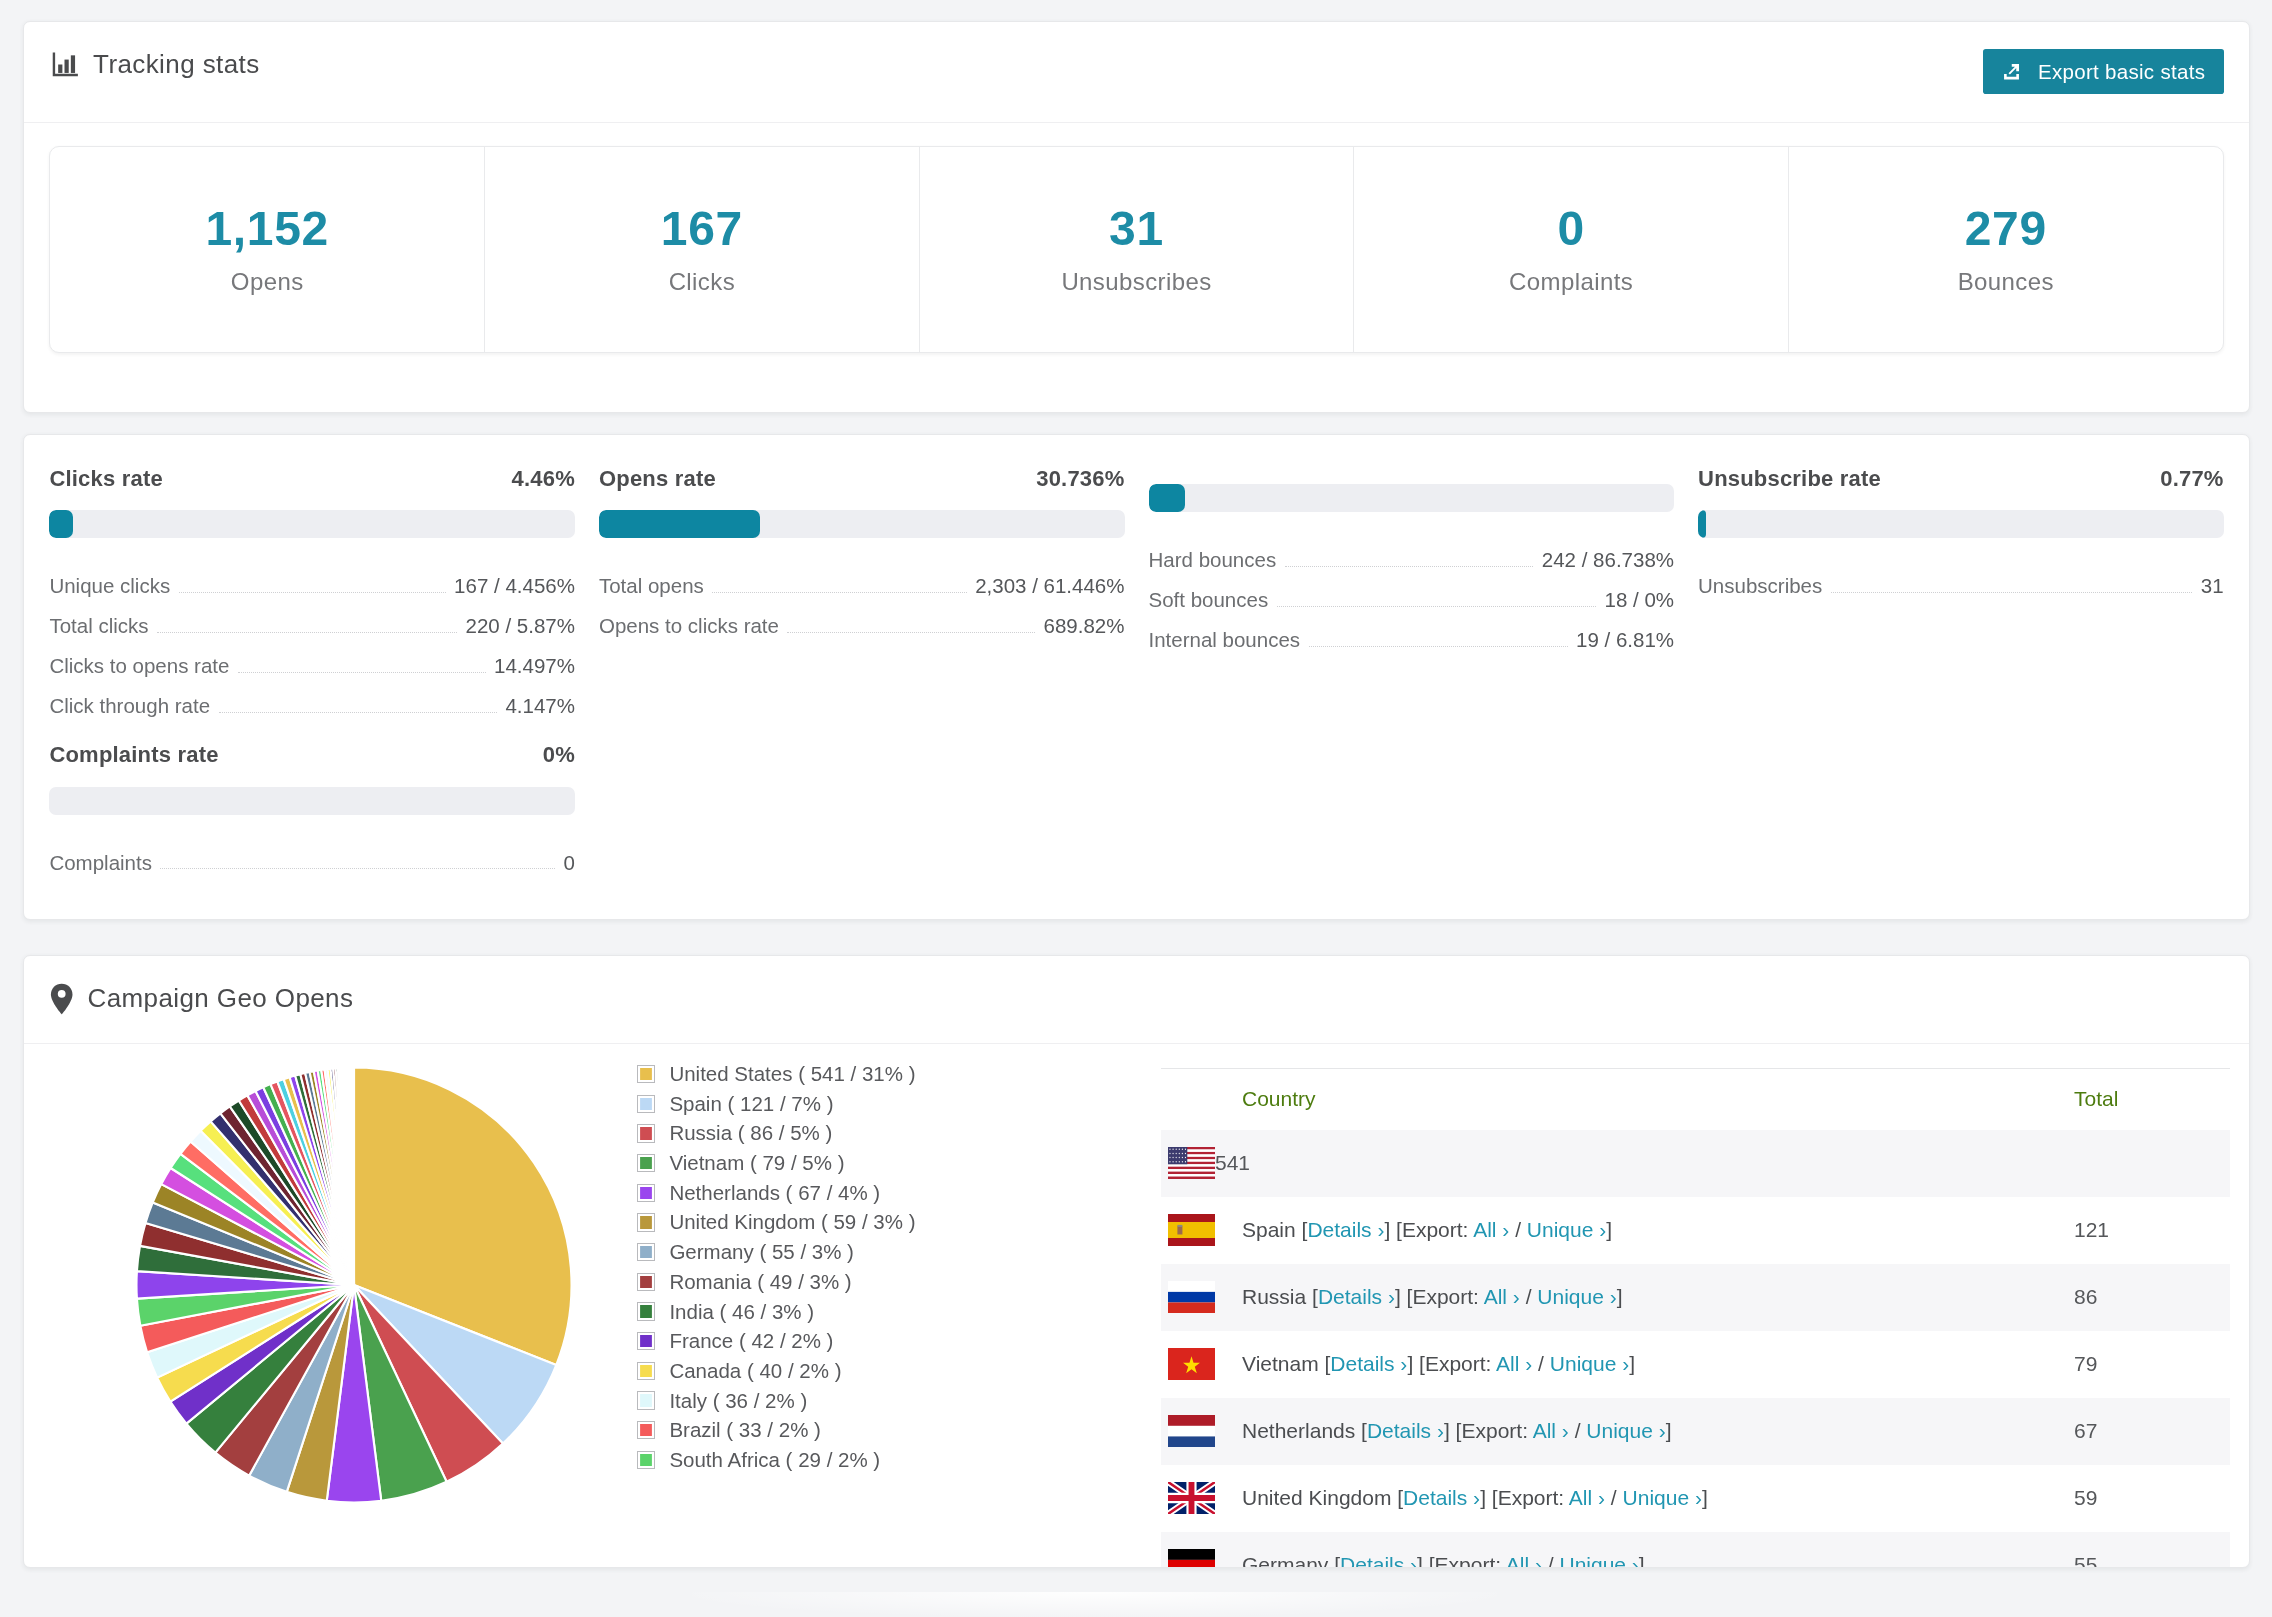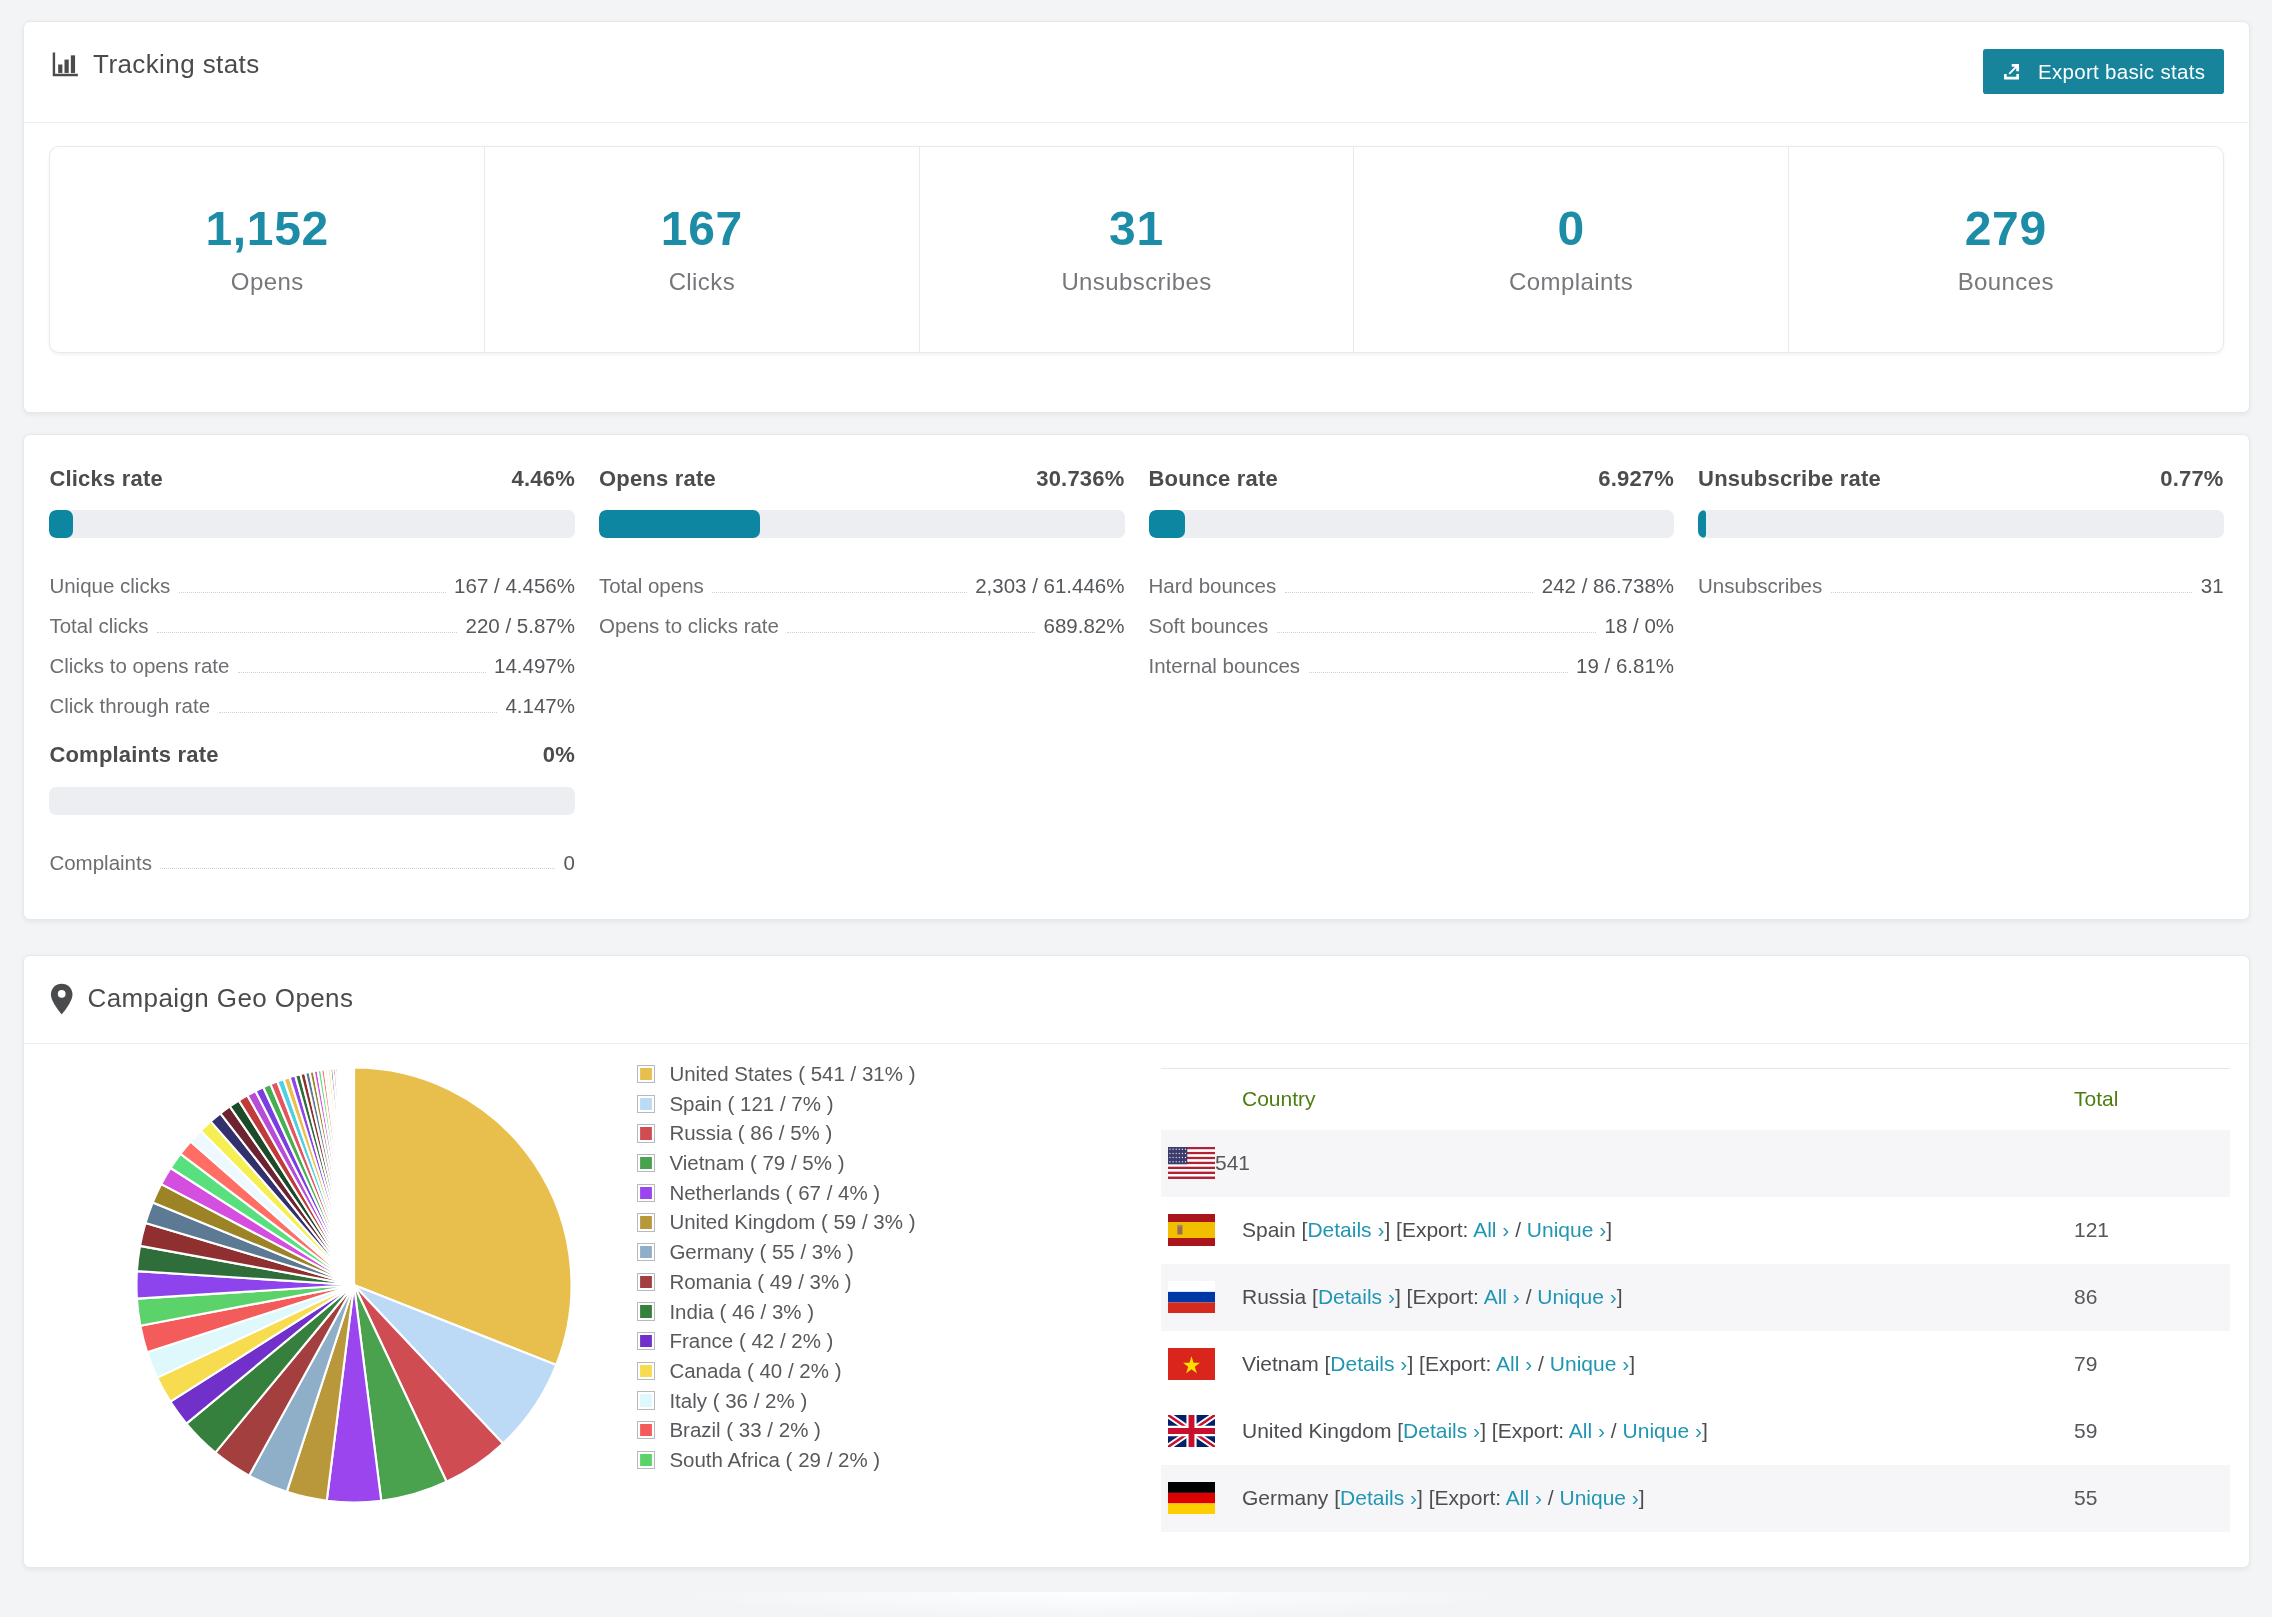--- a/index.html
+++ b/index.html
@@ -161,24 +161,20 @@
         <span class="sv">2,303 / 61.446%</span>
       </div>
       <div class="srow">
         <span class="sl">Opens to clicks rate</span>
         <span class="leader"></span>
         <span class="sv">689.82%</span>
       </div>
     </div>
     </div>
     <div class="rate">
-    <div class="rate-head">
-      <span>Bounce rate</span>
-      <span>6.927%</span>
-    </div>
     <div class="bar">
       <div class="fill" style="width:max(6.927%, 7.8px)"></div>
     </div>
     <div class="srows">
       <div class="srow">
         <span class="sl">Hard bounces</span>
         <span class="leader"></span>
         <span class="sv">242 / 86.738%</span>
       </div>
       <div class="srow">
@@ -451,20 +447,36 @@
               </svg>
             </span>
     <span class="t-country">
       <span>Vietnam</span>
       [<a href="#">Details ›</a>]
       [Export: <a href="#">All ›</a>
       / <a href="#">Unique ›</a>]
     </span>
     <span class="t-total">79</span>
           </div>
+          <div class="t-row shade">
+    <span class="t-flag">
+              <svg viewBox="0 0 150 100" preserveAspectRatio="none">
+      <rect width="150" height="34" fill="#AE1C28"></rect>
+                <rect y="34" width="150" height="33" fill="#ffffff"></rect>
+      <rect y="67" width="150" height="33" fill="#21468B"></rect>
+              </svg>
+            </span>
+    <span class="t-country">
+      <span>Netherlands</span>
+      [<a href="#">Details ›</a>]
+      [Export: <a href="#">All ›</a>
+      / <a href="#">Unique ›</a>]
+    </span>
+    <span class="t-total">67</span>
+          </div>
           <div class="t-row">
     <span class="t-flag">
               <svg viewBox="0 0 60 40" preserveAspectRatio="none">
       <rect width="60" height="40" fill="#012169"></rect>
       <path d="M0,0 60,40 M60,0 0,40" stroke="#ffffff" stroke-width="8"></path>
       <path d="M0,0 60,40 M60,0 0,40" stroke="#C8102E" stroke-width="3.2"></path>
       <path d="M30,0 V40 M0,20 H60" stroke="#ffffff" stroke-width="13"></path>
       <path d="M30,0 V40 M0,20 H60" stroke="#C8102E" stroke-width="7.5"></path>
               </svg>
             </span>

